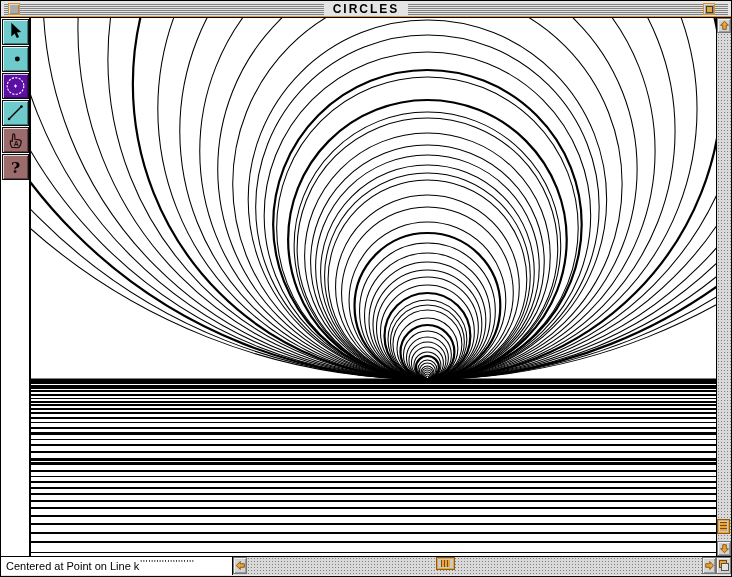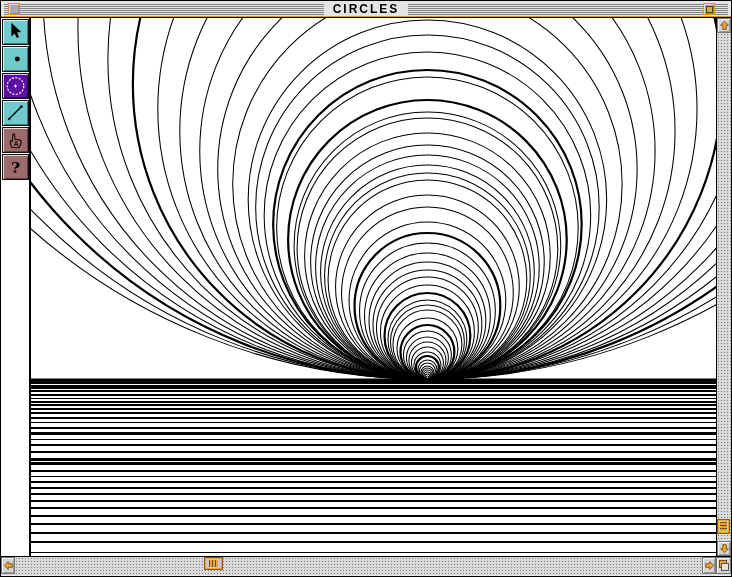--- a/index.html
+++ b/index.html
@@ -226,20 +226,24 @@
       </div>
       <div class="sbtn">
         <svg viewBox="0 0 13 13">
           <path d="M6.5 11.5 L1.8 6.8 H4.4 V2 H8.6 V6.8 H11.2 Z" fill="#E8A33D" stroke="#7A4A00" stroke-width="1"></path>
         </svg>
       </div>
     </div>
   </div>
 
   <div class="bottombar">
+    <div class="statusbox">
+      <span class="msg">Centered at Point on Line k</span>
+      <span class="ticks">''''''''''''''''''''</span>
+    </div>
     <div class="sbtn">
       <svg viewBox="0 0 13 13">
         <path d="M1.5 6.5 L6.2 1.8 V4.4 H11 V8.6 H6.2 V11.2 Z" fill="#E8A33D" stroke="#7A4A00" stroke-width="1"></path>
       </svg>
     </div>
     <div class="track htrack">
       <div class="thumb hthumb" style="left: 189px; width: 19px;"></div>
     </div>
     <div class="sbtn">
       <svg viewBox="0 0 13 13">

